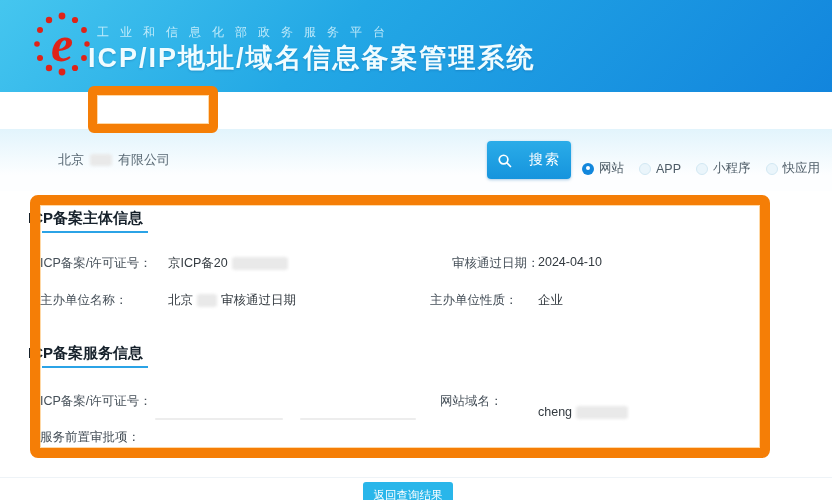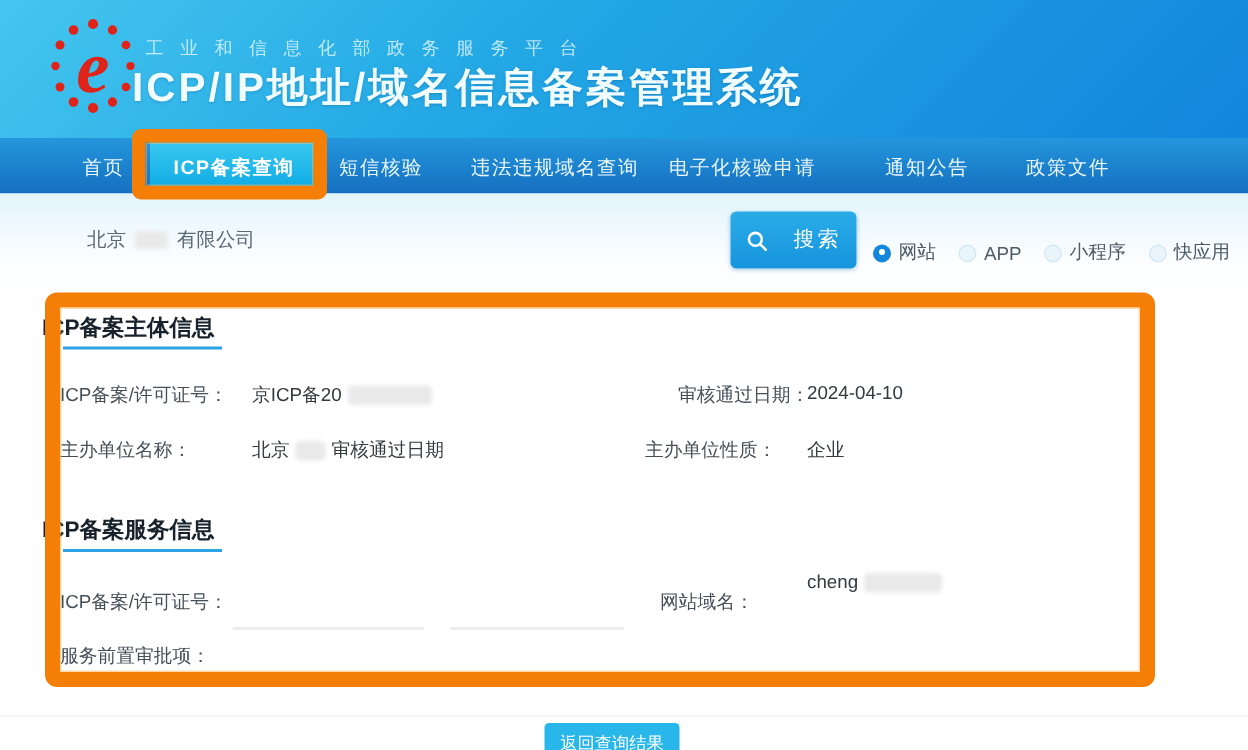--- a/index.html
+++ b/index.html
@@ -111,31 +111,20 @@
         <circle cx="9" cy="38" r="2.8"></circle>
         <circle cx="12" cy="24" r="3.0"></circle>
         <circle cx="21" cy="14" r="3.2"></circle>
       </g>
       <text x="34" y="55" font-size="50" font-family="serif" font-style="italic" font-weight="bold" fill="#df2318" text-anchor="middle">e</text>
     </svg>
     <div class="platform-label">工业和信息化部政务服务平台</div>
     <div class="site-title">ICP/IP地址/域名信息备案管理系统</div>
   </div>
 
-  <div class="nav">
-    <span class="nav-item" style="left:55px">首页</span>
-    <div class="nav-active-bg">
-      <span class="nav-item active">ICP备案查询</span>
-    </div>
-    <span class="nav-item" style="left:226px">短信核验</span>
-    <span class="nav-item" style="left:314px">违法违规域名查询</span>
-    <span class="nav-item" style="left:446px">电子化核验申请</span>
-    <span class="nav-item" style="left:590px">通知公告</span>
-    <span class="nav-item" style="left:684px">政策文件</span>
-  </div>
 
   <div class="search-band">
     <div class="search-query">
       <span>北京</span>
       <span class="redact" style="width:22px;height:12px;"></span>
       <span>有限公司</span>
     </div>
     <button class="search-btn">
       <svg width="15" height="15" viewBox="0 0 16 16">
         <circle cx="7" cy="7" r="4.6" fill="none" stroke="#ffffff" stroke-width="1.8"></circle>
@@ -183,21 +172,21 @@
       <span>审核通过日期</span>
     </div>
     <div class="f-label" style="left:430px; top:101px; width:100px;">主办单位性质：</div>
     <div class="f-value" style="left:538px; top:101px;">企业</div>
 
     <div class="section-title" style="left:28px; top:153px;">ICP备案服务信息</div>
     <div class="title-underline" style="left:42px; top:175px; width:106px;"></div>
 
     <div class="f-label" style="left:40px; top:202px; width:113px;">ICP备案/许可证号：</div>
     <div class="f-label" style="left:440px; top:202px; width:90px;">网站域名：</div>
-    <div class="f-value" style="left:538px; top:190px;">
+    <div class="f-value" style="left:538px; top:214px;">
       <span>cheng</span>
       <span class="redact" style="width:52px;height:13px;"></span>
     </div>
 
     <div class="faint-line" style="left:155px; top:227px; width:128px;"></div>
     <div class="faint-line" style="left:300px; top:227px; width:116px;"></div>
 
     <div class="f-label" style="left:40px; top:238px; width:115px;">服务前置审批项：</div>
     <div class="f-value" style="left:170px; top:238px;"></div>
   </div>

